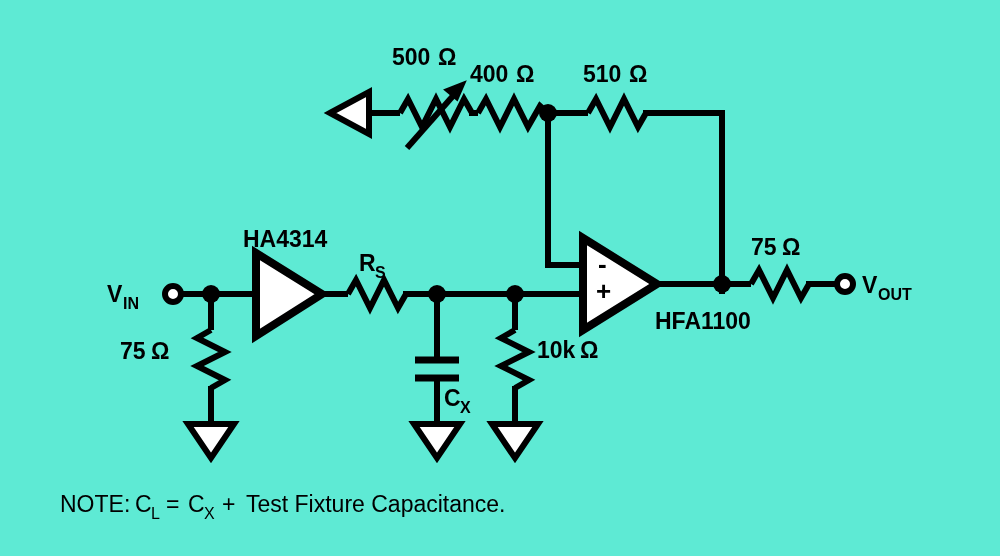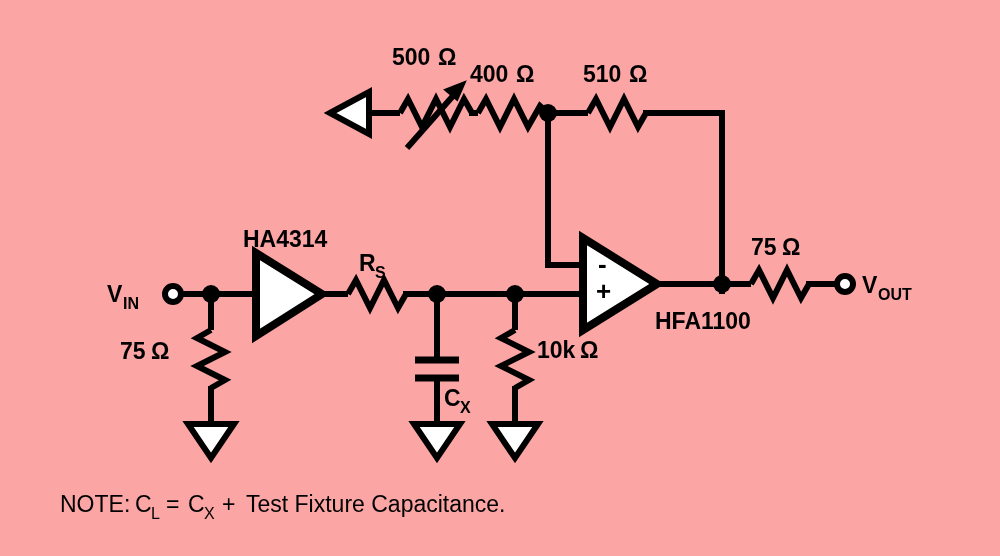--- a/index.html
+++ b/index.html
@@ -10,21 +10,21 @@
   body {
     width: 1000px;
     height: 556px;
     font-family: "Liberation Sans", sans-serif;
     overflow: hidden;
   }
   #schematic-root {
     position: relative;
     width: 1000px;
     height: 556px;
-    background: #fca5a5;
+    background: #5eead4;
   }
   svg#circuit-svg {
     display: block;
     width: 1000px;
     height: 556px;
   }
   text {
     font-family: "Liberation Sans", sans-serif;
     fill: #000000;
   }

